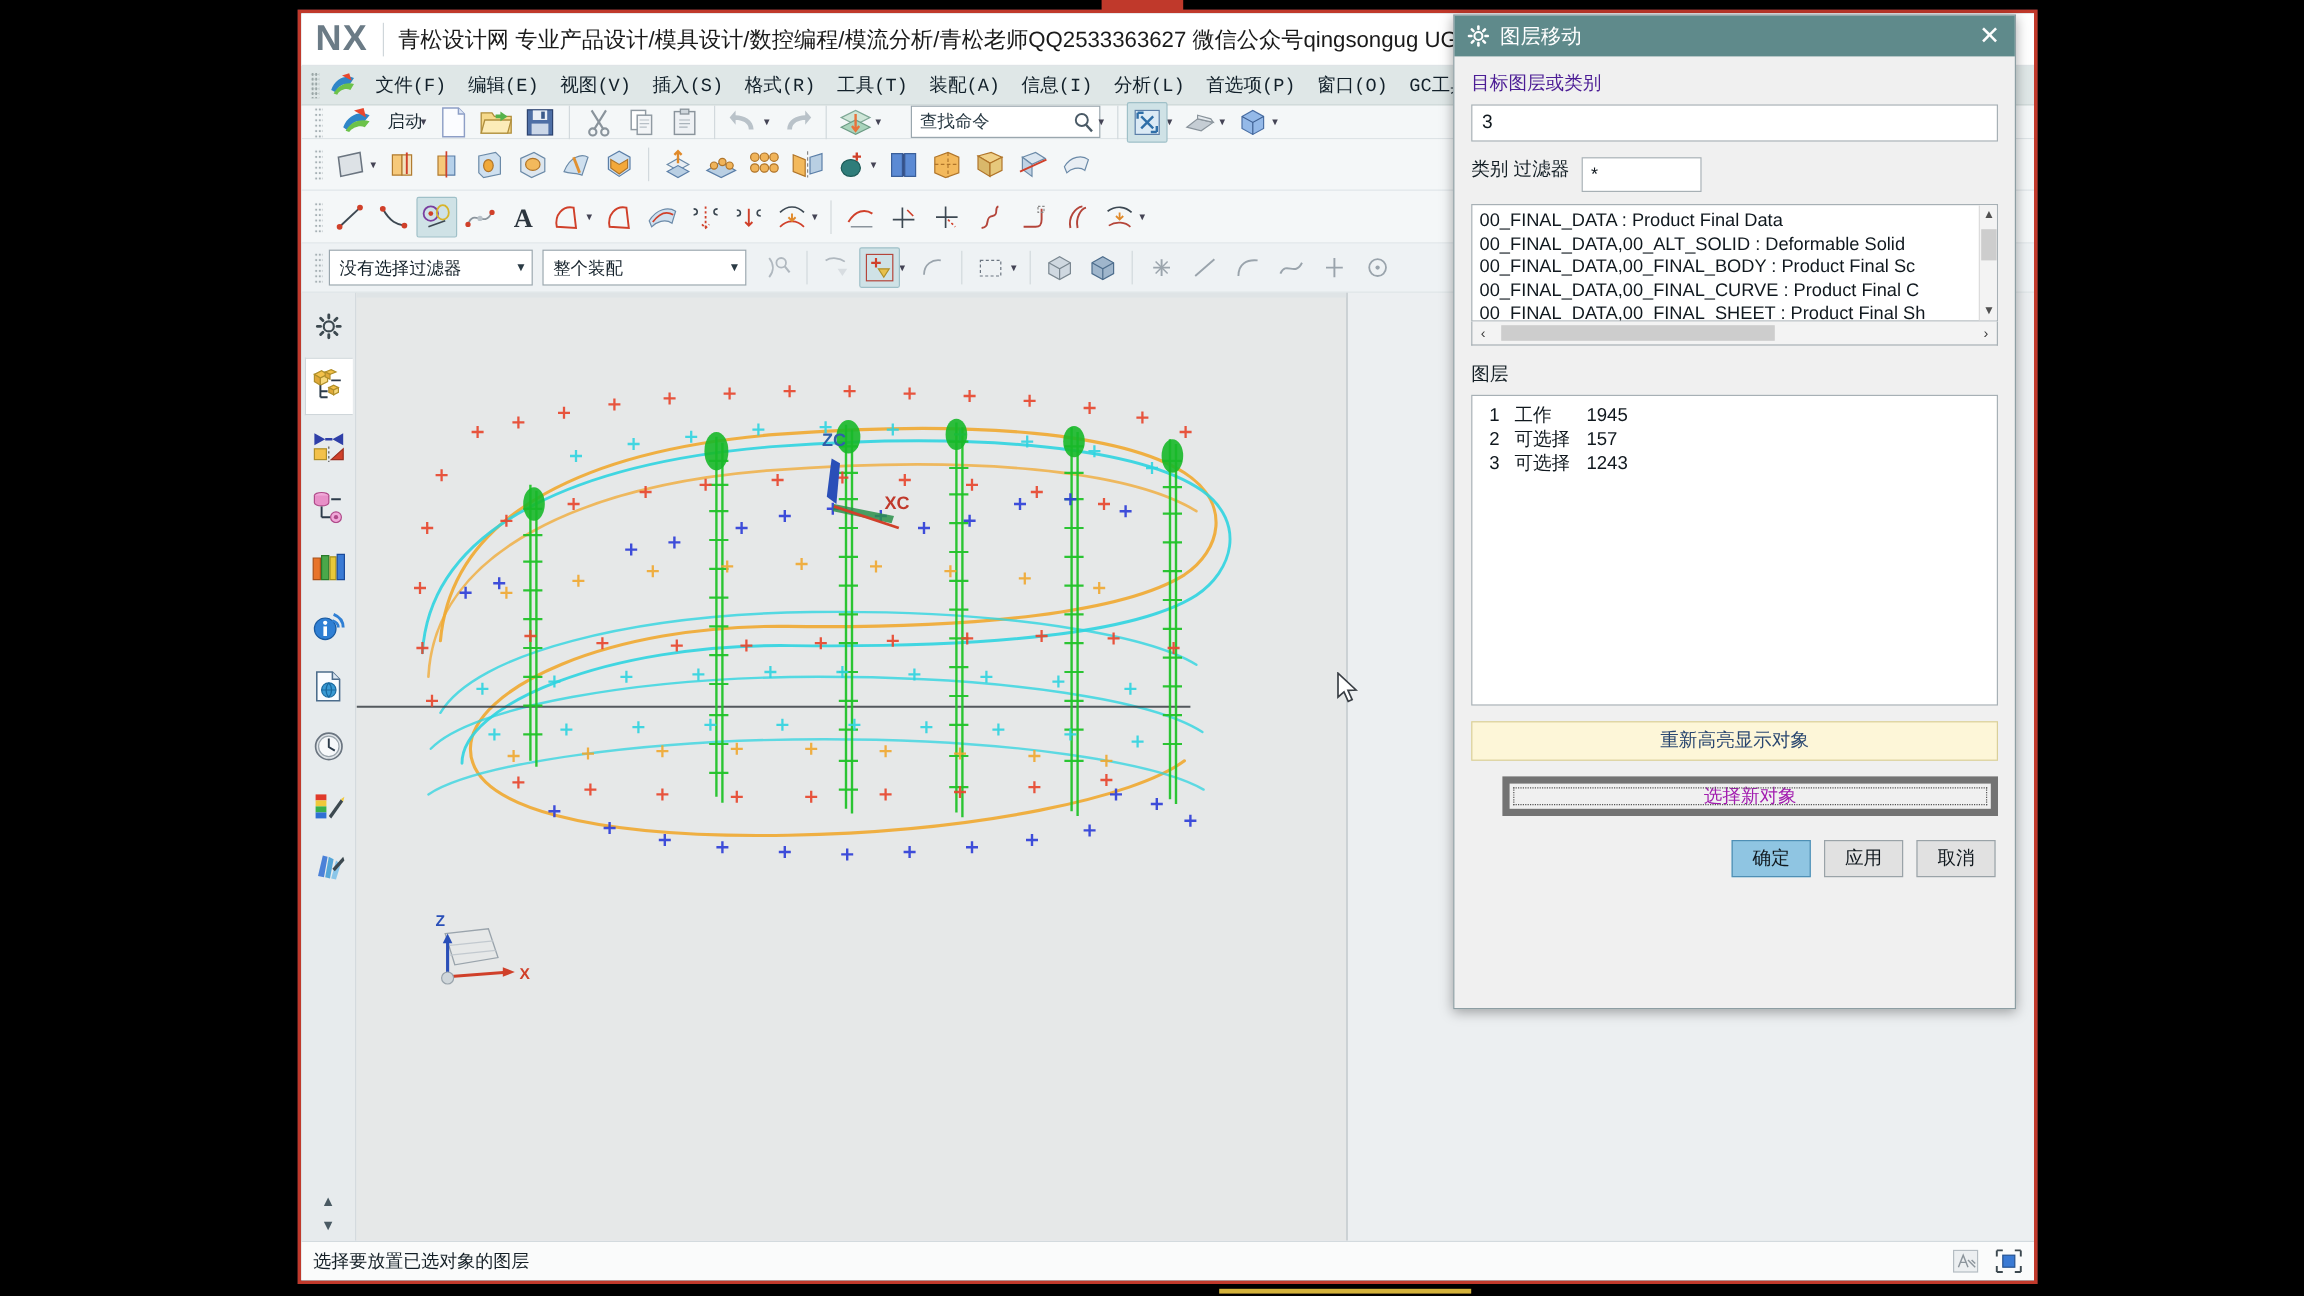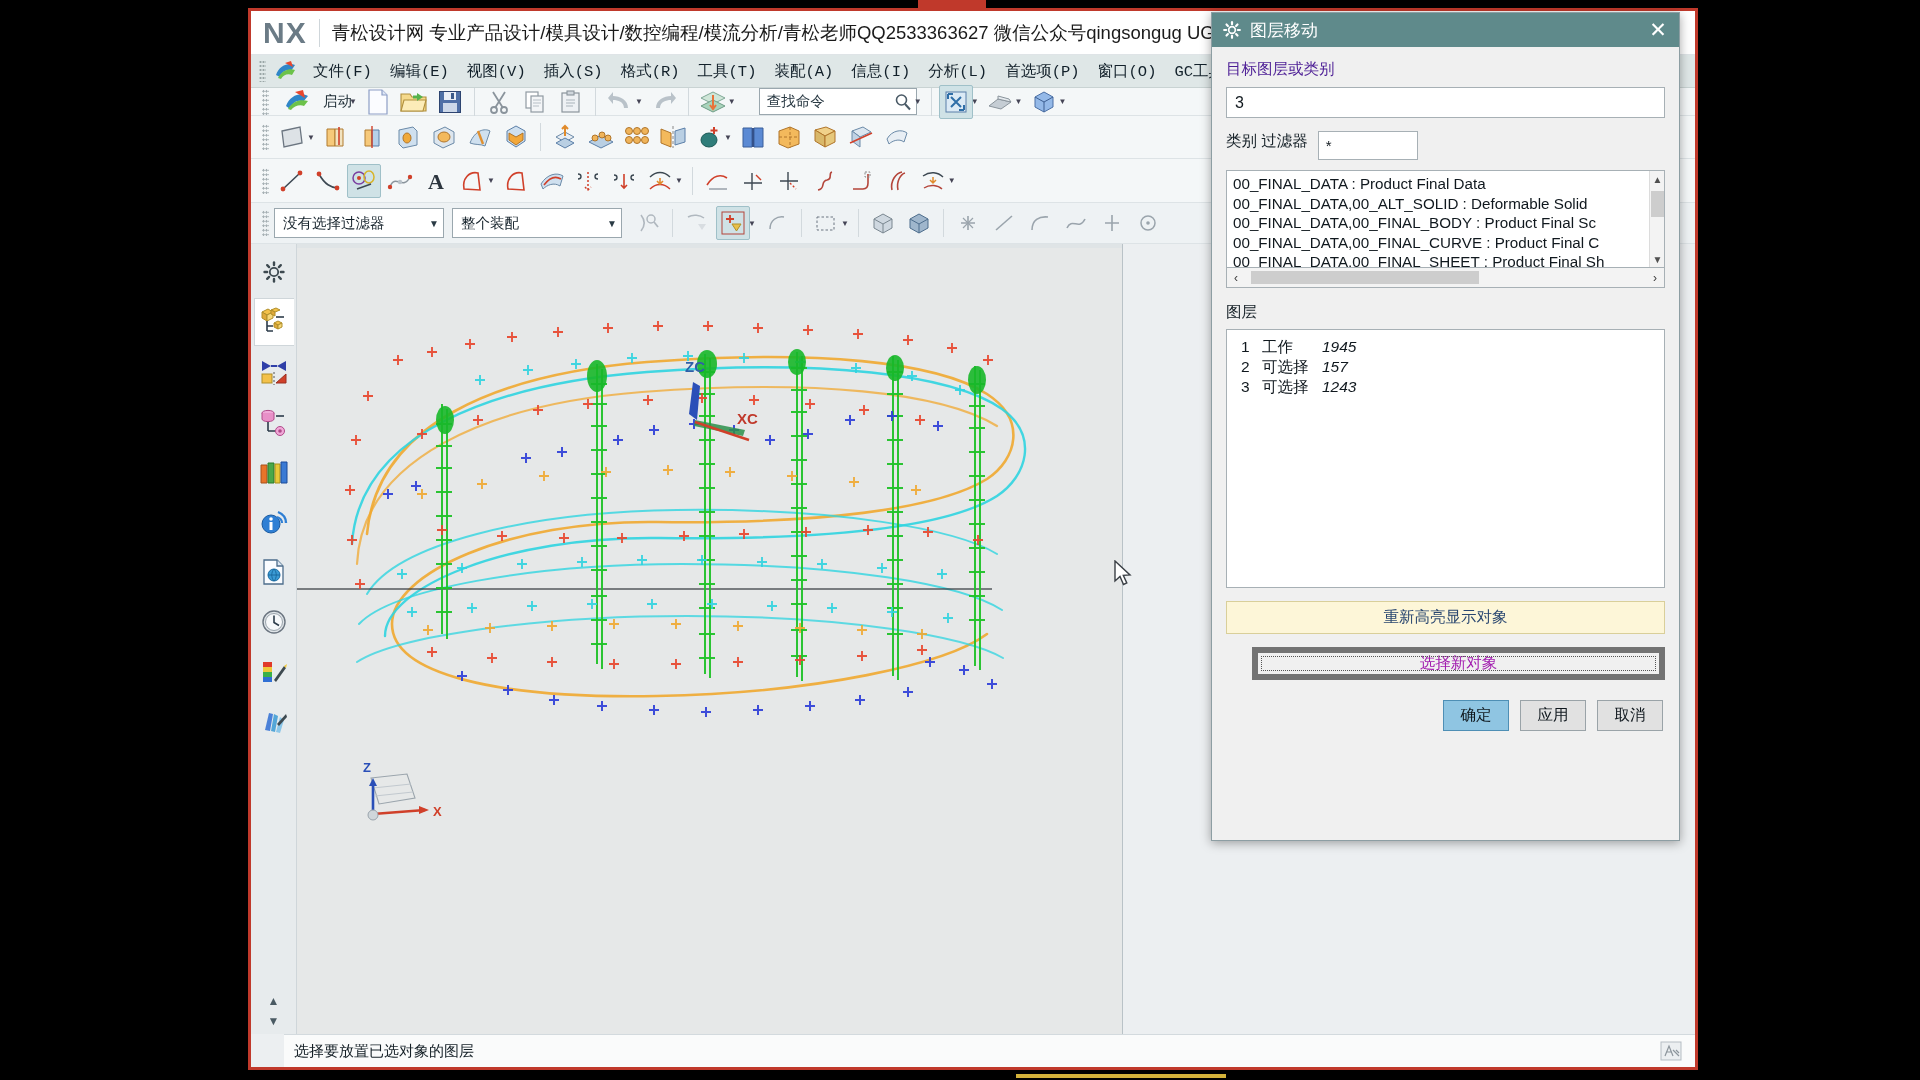--- a/index.html
+++ b/index.html
@@ -118,21 +118,21 @@
   }
   .view-tabstrip { position: absolute; left: 0; top: 0; width: 100%; height: 4px; background: #dfe4e6; }
 
   
   .right-pane { width: 572px; background: #eceff1; }
 
   
   .nx-status {
     position: absolute; left: 0; bottom: 0; width: 1444px; height: 33px;
     background: #fafbfb; border-top: 1px solid #d3dade;
-    display: flex; align-items: center; padding-left: 10px; margin-left: 33px;
+    display: flex; align-items: center; padding-left: 10px;
   }
   .nx-status .cue { font-size: 15px; color: #141f26; }
   .nx-status .sgrow { flex: 1; }
   .sb-ico { width: 30px; height: 24px; margin-right: 6px; display:flex; align-items:center; justify-content:center;}
 
   
   .dlg {
     position: absolute; left: 1211px; top: 12px; width: 469px; height: 829px;
     background: #f0f0f0; border: 1px solid #8d9ea3;
     box-shadow: 0 2px 10px rgba(0,0,0,.35);
@@ -188,21 +188,21 @@
   .hs-track { flex: 1; height: 100%; position: relative; }
   .hs-thumb { position: absolute; left: 6px; top: 3px; width: 228px; height: 13px; background: #cdcdcd; }
 
   .sec-lab { font-size: 15.5px; color: #141f26; margin-top: 14px; margin-bottom: 6px; }
   .layerbox {
     height: 259px; background: #fff; border: 1px solid #a7b0b5; padding: 7px 0 0 14px;
   }
   .lyr-row { display: flex; font-size: 15.5px; color: #10181e; line-height: 20px; }
   .lyr-n { width: 15px; }
   .lyr-s { width: 66px; padding-left: 6px; }
-  .lyr-c { text-align: left; font-style: italic; }
+  .lyr-c { text-align: left; }
 
   .big-btn {
     margin-top: 13px; height: 33px; display: flex; align-items: center;
     justify-content: center; font-size: 15.5px;
   }
   .btn-highlight { background: #fdf6d8; border: 1px solid #d9cf9a; color: #2a4770; }
   .btn-dashed { background: #f0f0f0; border: 6px solid #737373; color: #a21caf; position: relative; margin-left: 26px; }
   .btn-dashed:after {
     content: ""; position: absolute; left: 3px; top: 3px; right: 3px; bottom: 3px;
     border: 1px dotted #555;

